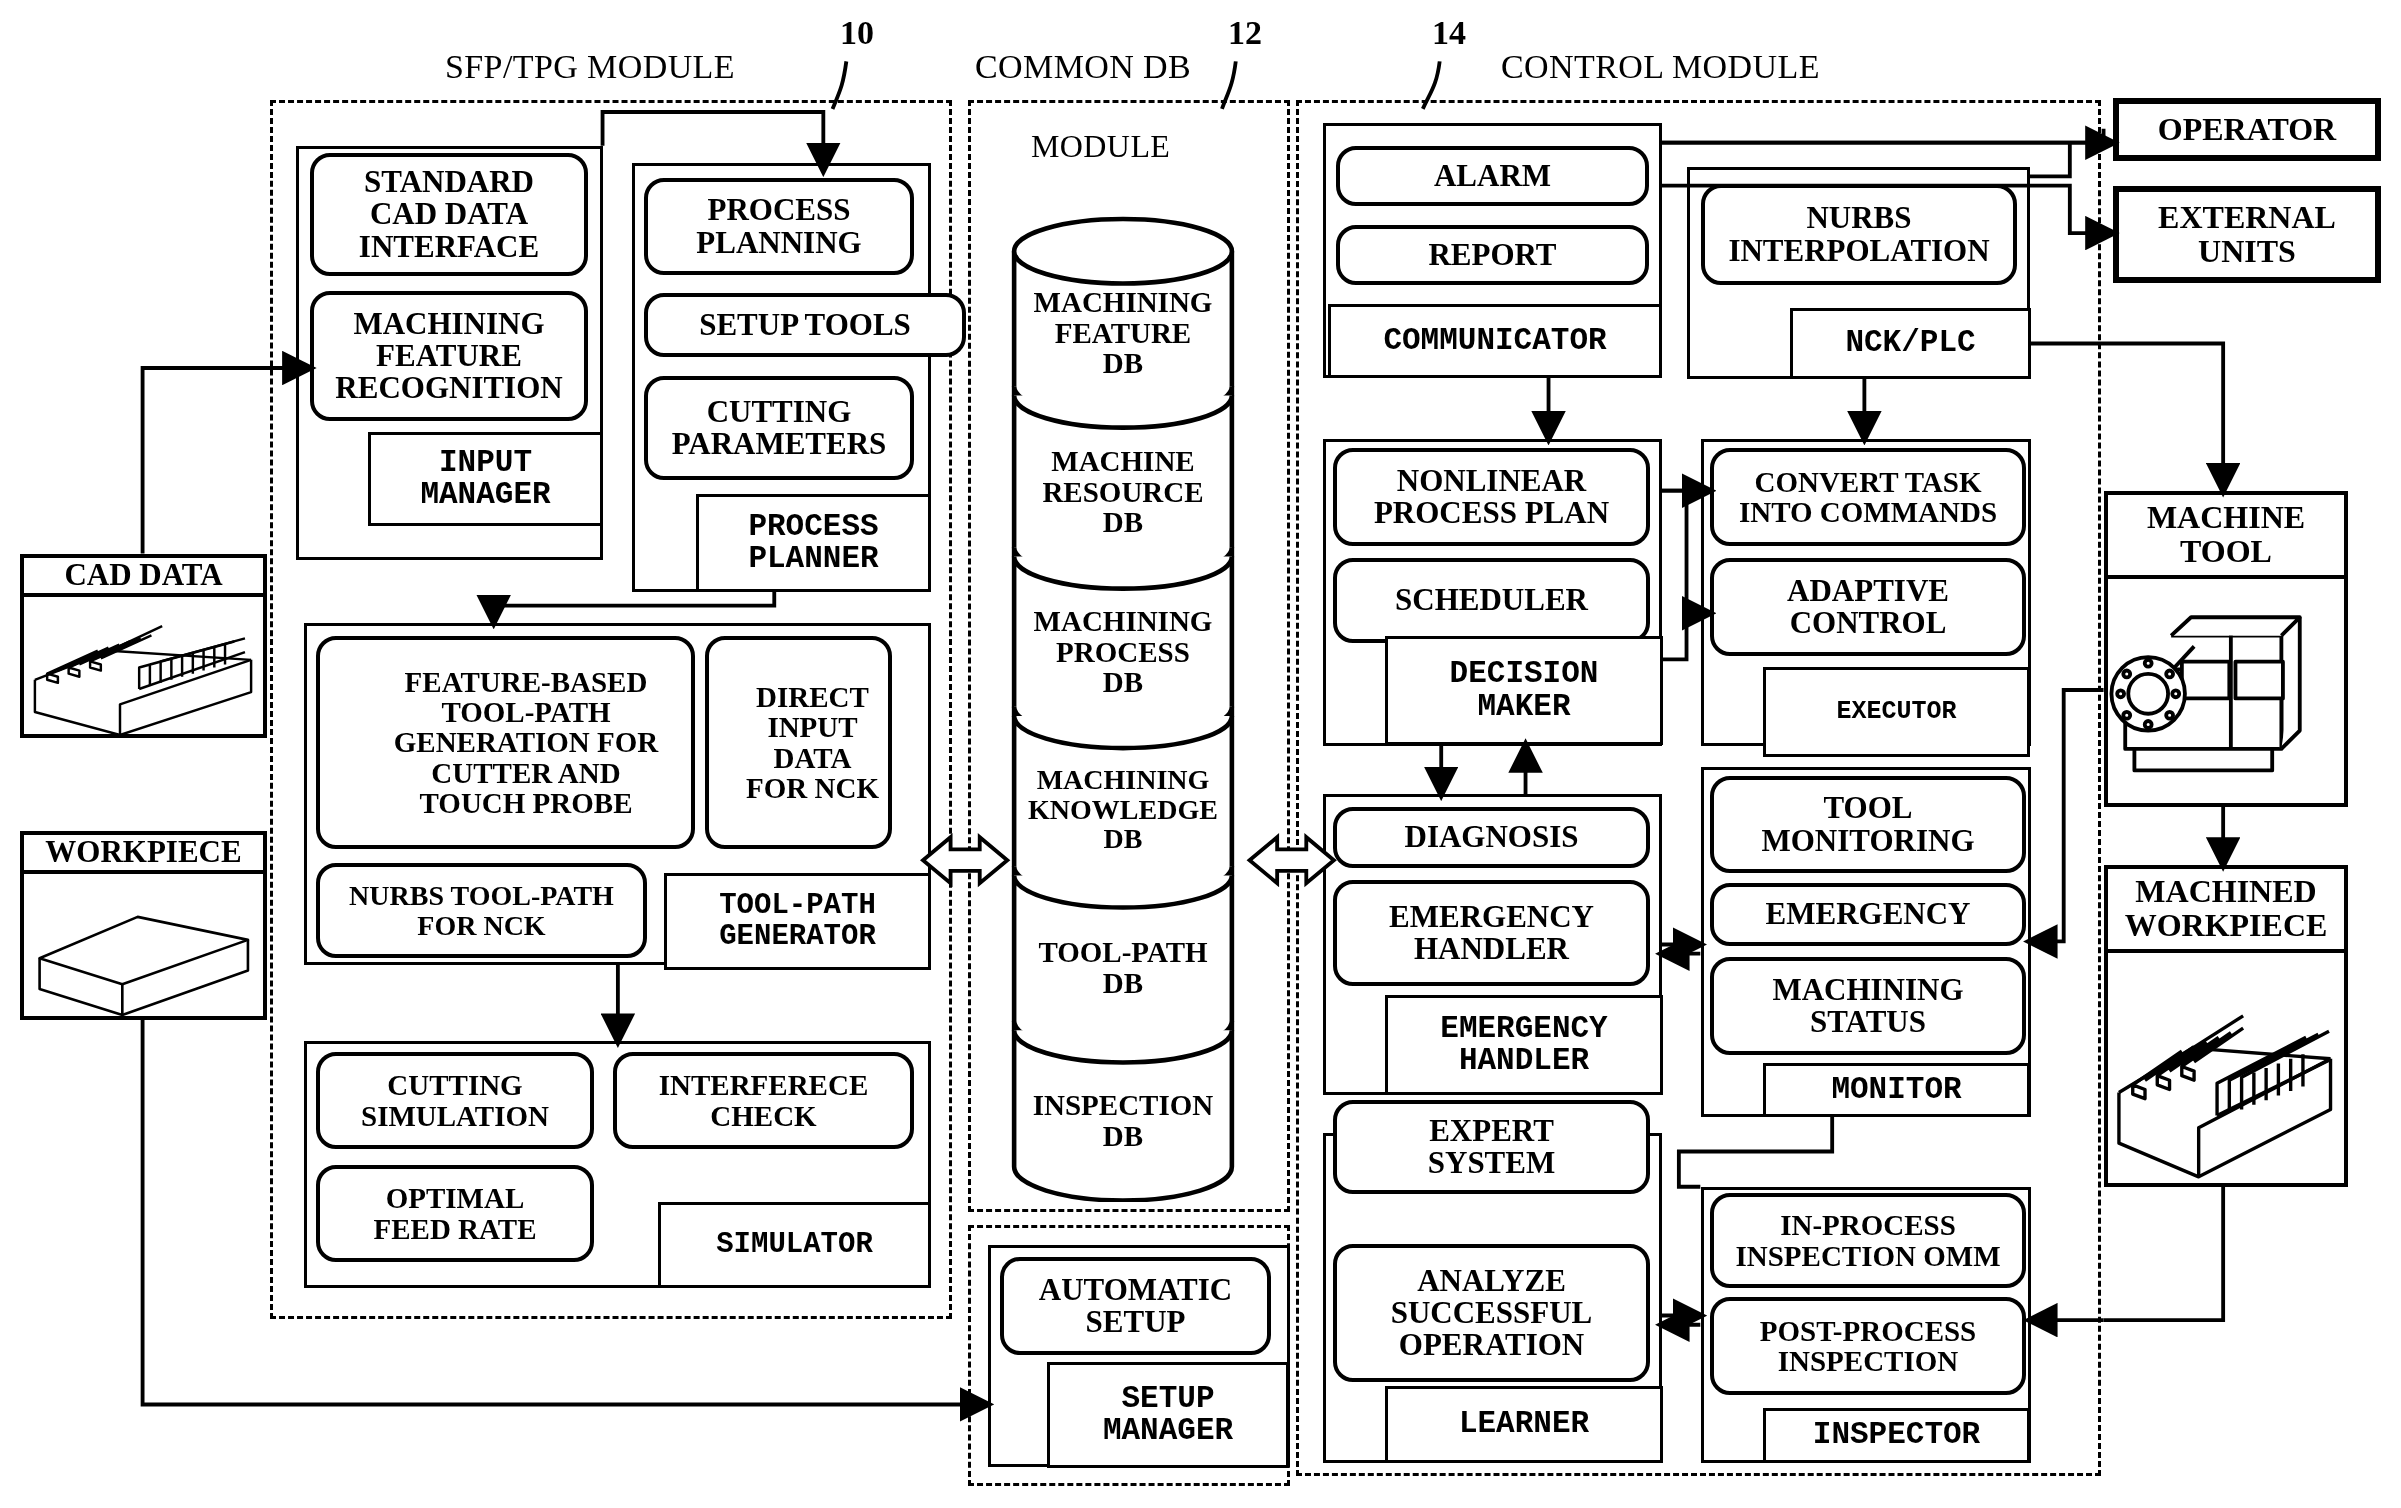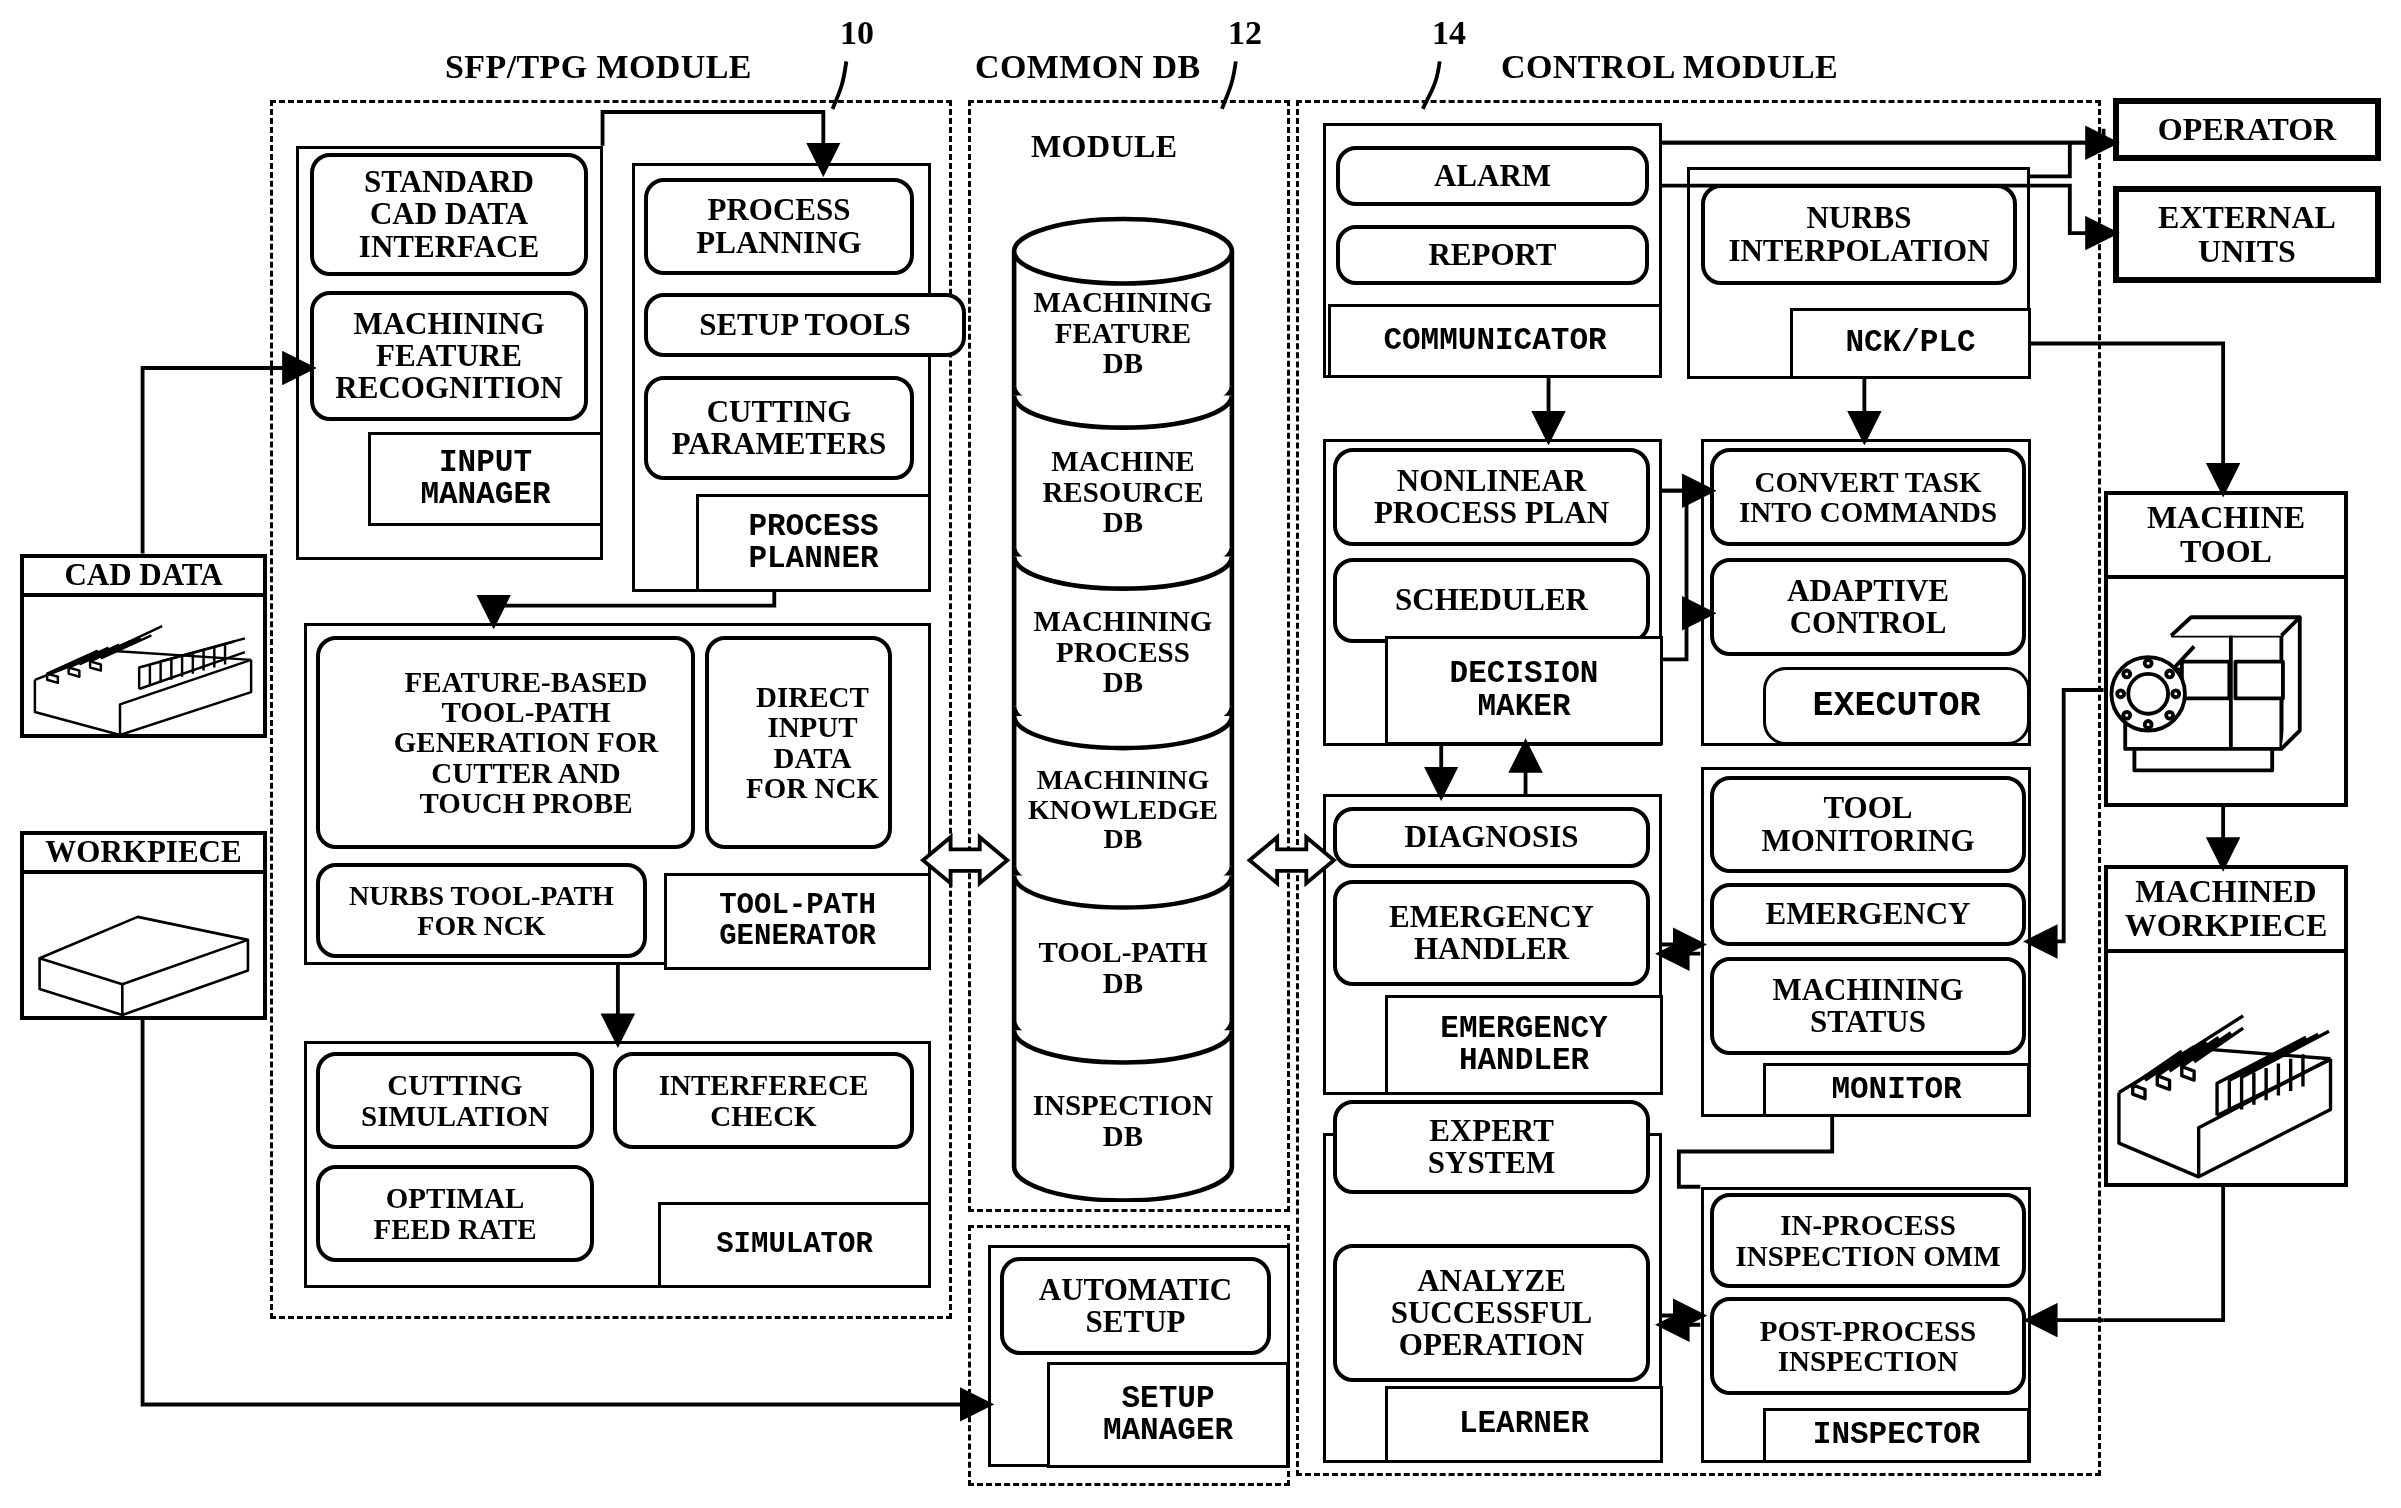--- a/index.html
+++ b/index.html
@@ -1,19 +1,19 @@
 <!DOCTYPE html>
 <html style="font-size:12.3px"><head>
 <meta charset="utf-8">
 <style>
   html,body{margin:0;padding:0;background:#fff;}
   body{font-family:"Liberation Serif", serif;color:#000;}
   #stage{position:relative;width:2401px;height:1508px;background:#fff;overflow:hidden;}
 
-  .lbl{position:absolute;font-weight:700;letter-spacing:0.4px;white-space:nowrap;}
+  .lbl{position:absolute;font-weight:400;letter-spacing:0.4px;white-space:nowrap;}
   .reftag{position:absolute;font-weight:700;font-style:normal;}
 
   
   .dashgroup{position:absolute;border:3.8px dashed #000;box-sizing:border-box;background:transparent;}
 
   
   .panel{position:absolute;border:3.8px solid #000;box-sizing:border-box;background:#fff;}
 
   
   .rbox{position:absolute;border:4.6px solid #000;border-radius:20px;box-sizing:border-box;
@@ -192,21 +192,21 @@
 PROCESS PLAN</div>
   <div class="rbox" style="left:1333px;top:558px;width:317px;height:85px;font-size:31px;">SCHEDULER</div>
   <div class="sbox" style="left:1385px;top:636px;width:278px;height:109px;font-size:31px;white-space:pre-line;">DECISION
 MAKER</div>
 
   <div class="panel" style="left:1701px;top:439px;width:330px;height:307px;"></div>
   <div class="rbox" style="left:1710px;top:448px;width:316px;height:98px;font-size:29px;white-space:pre-line;">CONVERT TASK
 INTO COMMANDS</div>
   <div class="rbox" style="left:1710px;top:558px;width:316px;height:98px;font-size:31px;white-space:pre-line;">ADAPTIVE
 CONTROL</div>
-  <div class="sbox" style="left:1763px;top:667px;width:267px;height:78px;font-size:35px;border-radius:23px;">EXECUTOR</div>
+  <div class="sbox" style="left:1763px;top:667px;width:267px;height:90px;font-size:25px;">EXECUTOR</div>
 
   <div class="panel" style="left:1323px;top:794px;width:339px;height:301px;"></div>
   <div class="rbox" style="left:1333px;top:807px;width:317px;height:61px;font-size:31px;">DIAGNOSIS</div>
   <div class="rbox" style="left:1333px;top:880px;width:317px;height:106px;font-size:31px;white-space:pre-line;">EMERGENCY
 HANDLER</div>
   <div class="sbox" style="left:1385px;top:995px;width:278px;height:100px;font-size:31px;white-space:pre-line;">EMERGENCY
 HANDLER</div>
 
   <div class="panel" style="left:1701px;top:767px;width:330px;height:350px;"></div>
   <div class="rbox" style="left:1710px;top:776px;width:316px;height:97px;font-size:31px;white-space:pre-line;">TOOL

